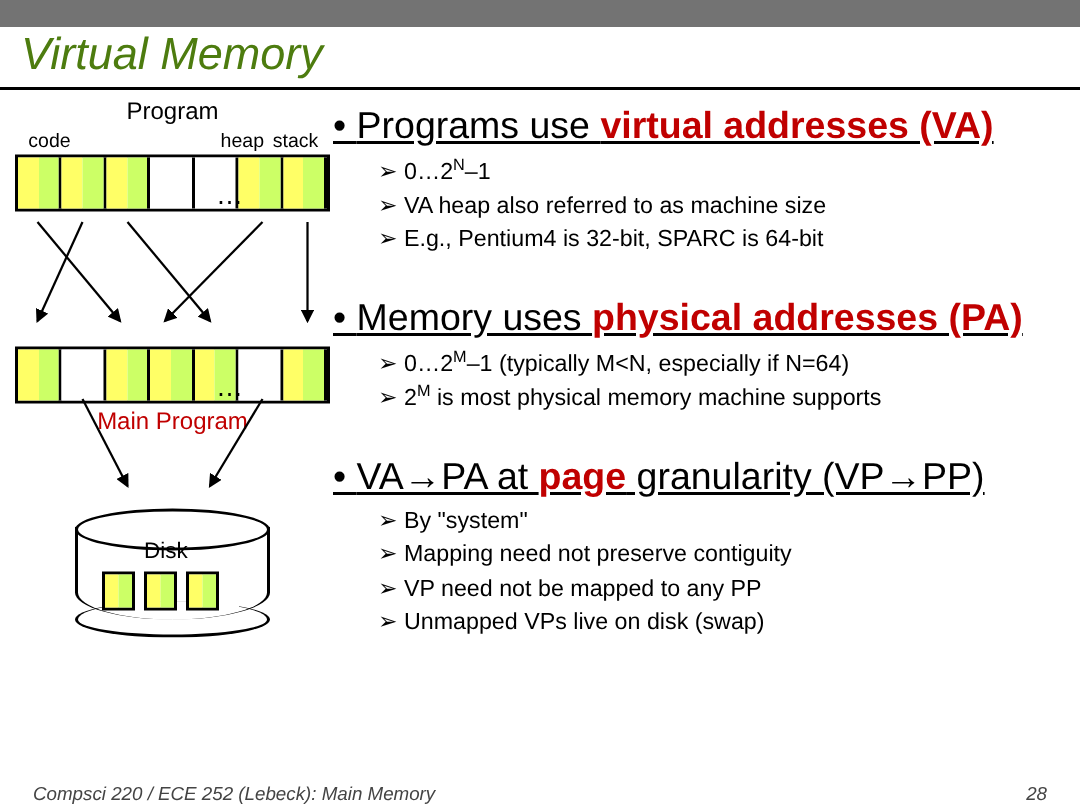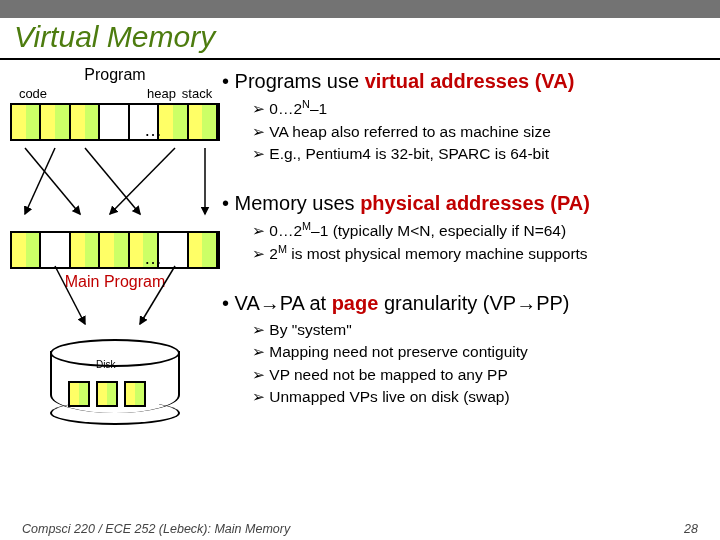--- a/index.html
+++ b/index.html
@@ -59,26 +59,26 @@
   }
   .disk-bot {
     position:absolute; left:40px; top:70px; width:130px; height:24px;
     border:2px solid #000; border-radius:50%; border-top:none;
   }
   .disk-pages { position:absolute; left:58px; top:50px; display:flex; gap:6px; }
   .disk-pages .pg { width:22px; height:26px; border:2px solid #000; display:flex; }
   .disk-pages .pg .half { flex:1; }
   .disk-pages .pg .half:first-child { background:#ffff66; }
   .disk-pages .pg .half:last-child { background:#ccff66; }
-  .disk-label { position:absolute; left:86px; top:28px; font-size:10px; }
+  .disk-label { position:absolute; left:86px; top:28px; font-size:15px; }
 
   
   .right { position: absolute; left: 222px; top: 10px; width: 490px; }
   .bul { list-style: none; }
-  .lvl1 { font-size: 20px; margin-bottom: 4px; }
+  .lvl1 { font-size: 25px; margin-bottom: 4px; text-decoration: underline; }
   .lvl1::before { content:"• "; }
   .lvl2 { font-size: 15.5px; margin-left: 30px; line-height: 1.45; }
   .lvl2::before { content:"➢ "; font-family: Arial; }
   .red { color:#c00000; font-weight:bold; }
   .spacer { height: 26px; }
   .sup { font-size: 0.7em; vertical-align: super; }
 
   .footer { position:absolute; bottom:4px; left:0; width:720px; display:flex; justify-content:space-between; padding:0 22px; font-size:12.5px; font-style:italic; color:#444; }
 </style>
 </head>

